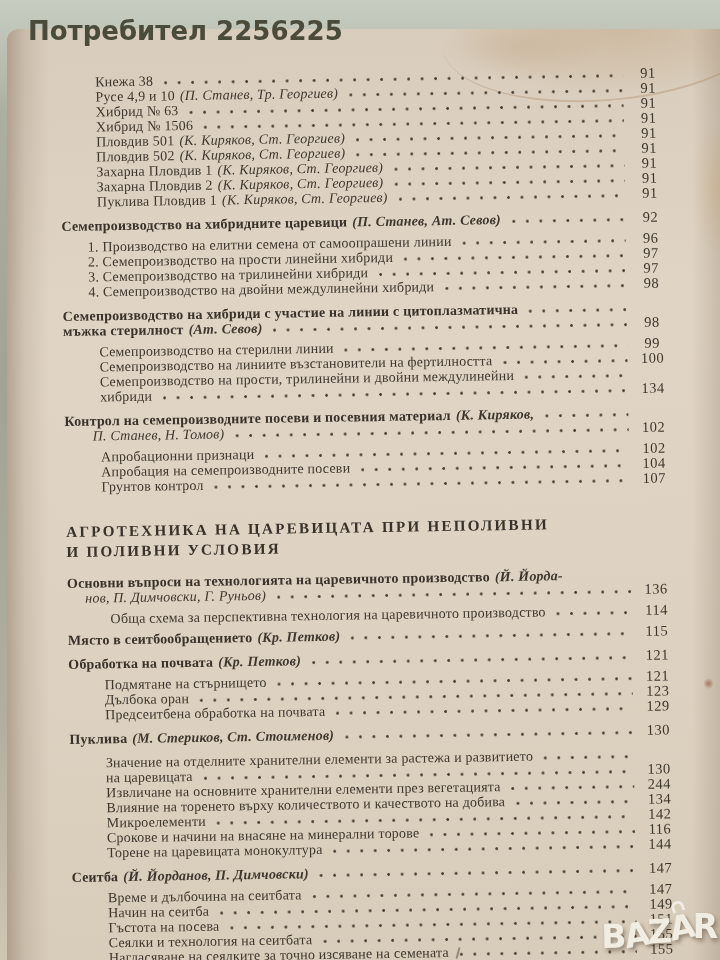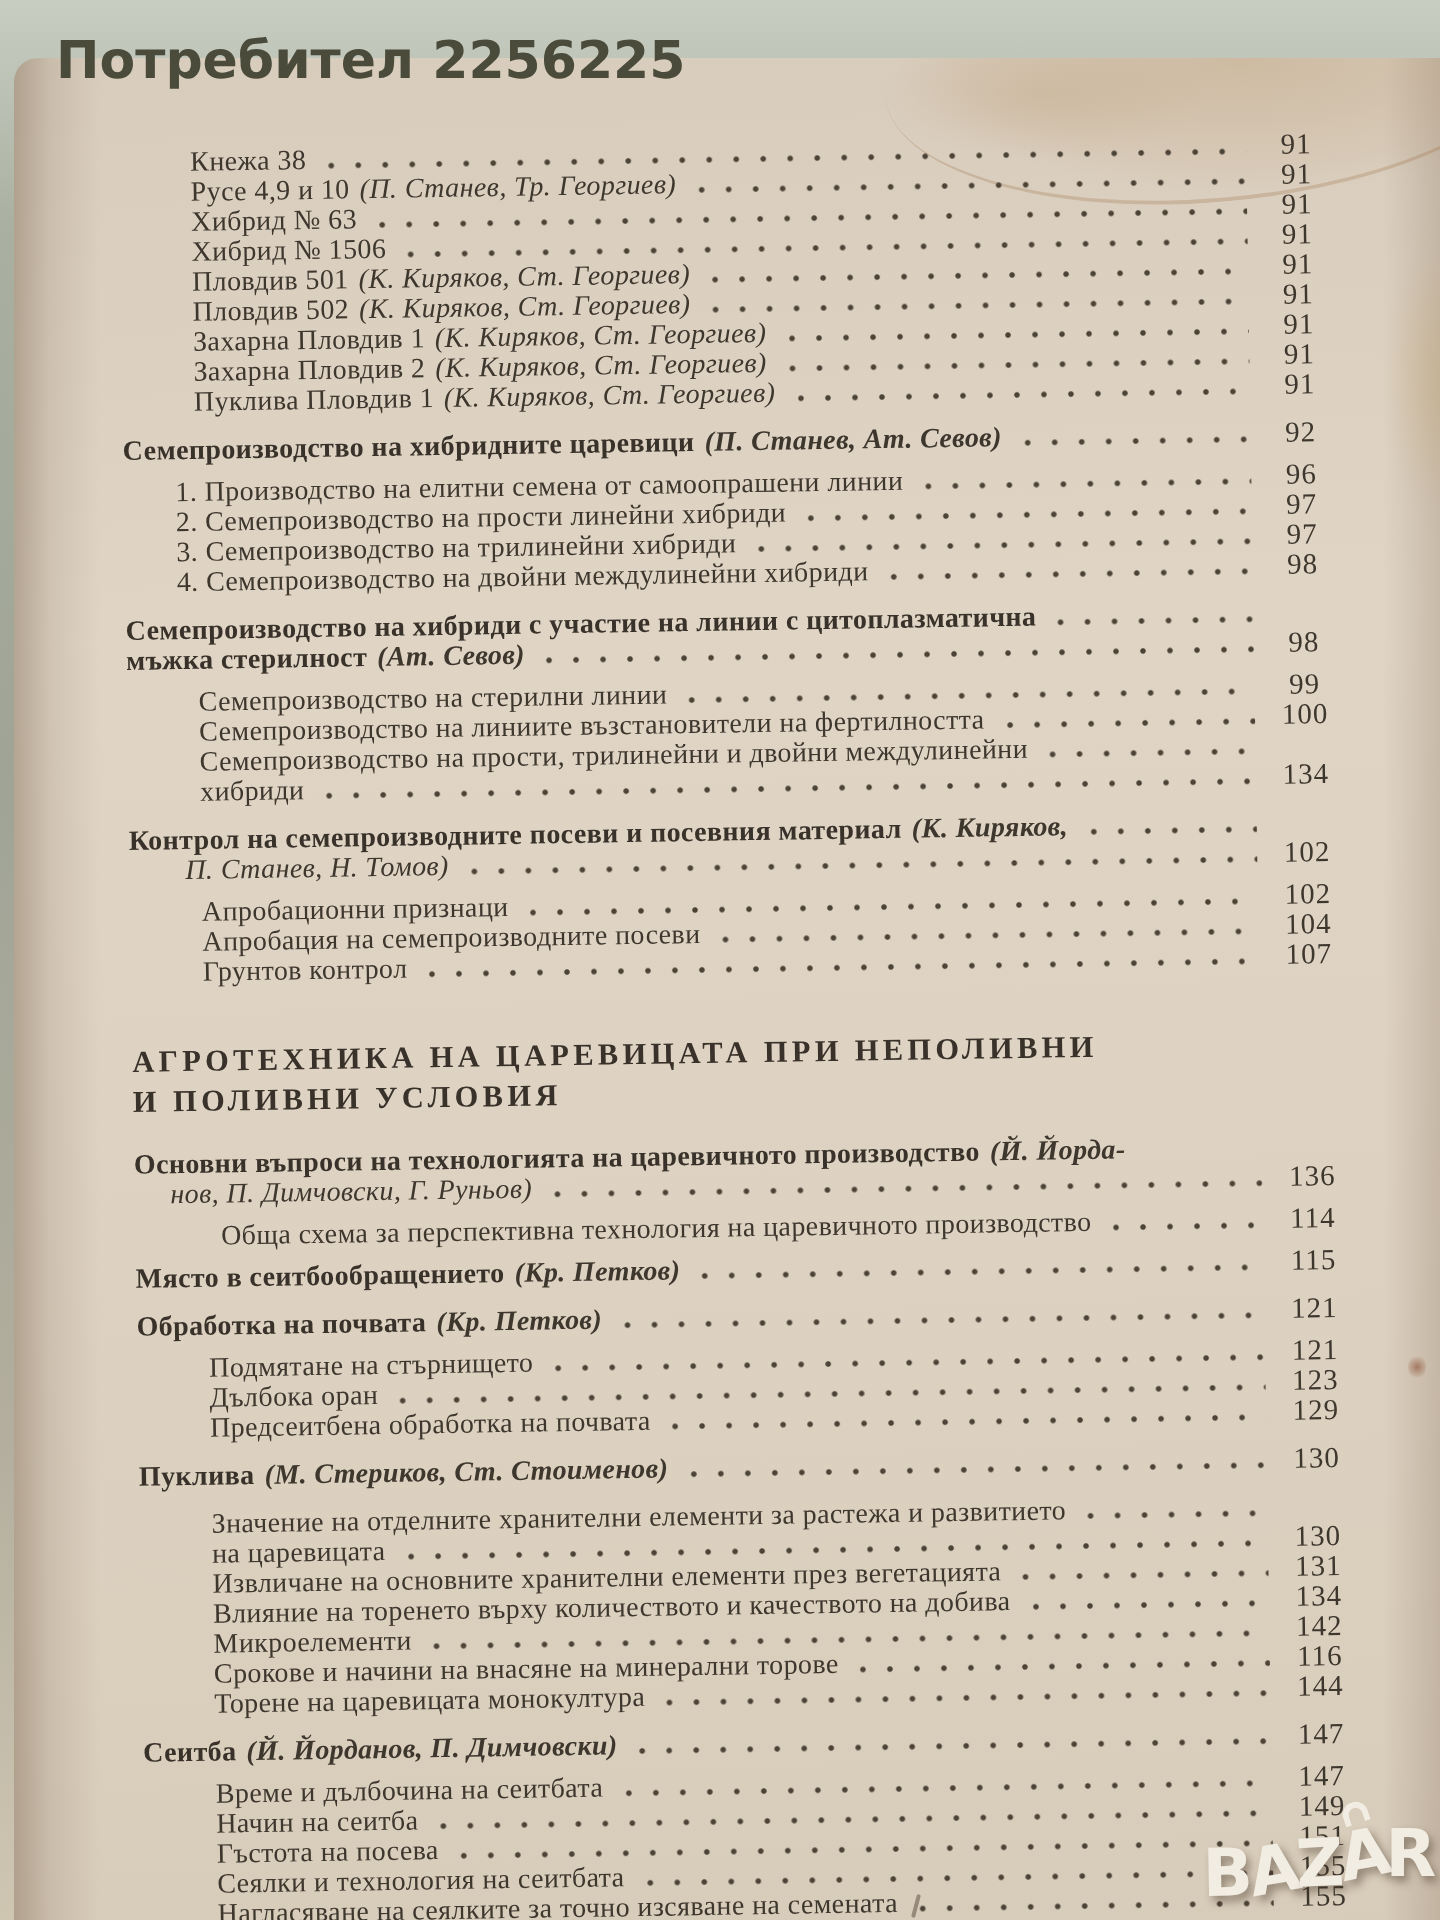--- a/index.html
+++ b/index.html
@@ -284,21 +284,21 @@
           <span class="pg"></span>
         </div>
         <div class="row in-sub">
           <span class="t">на царевицата</span>
           <div class="lead"></div>
           <span class="pg">130</span>
         </div>
         <div class="row in-sub">
           <span class="t">Извличане на основните хранителни елементи през вегетацията</span>
           <div class="lead"></div>
-          <span class="pg">131</span>
+          <span class="pg">244</span>
         </div>
         <div class="row in-sub">
           <span class="t">Влияние на торенето върху количеството и качеството на добива</span>
           <div class="lead"></div>
           <span class="pg">134</span>
         </div>
         <div class="row in-sub">
           <span class="t">Микроелементи</span>
           <div class="lead"></div>
           <span class="pg">142</span>

